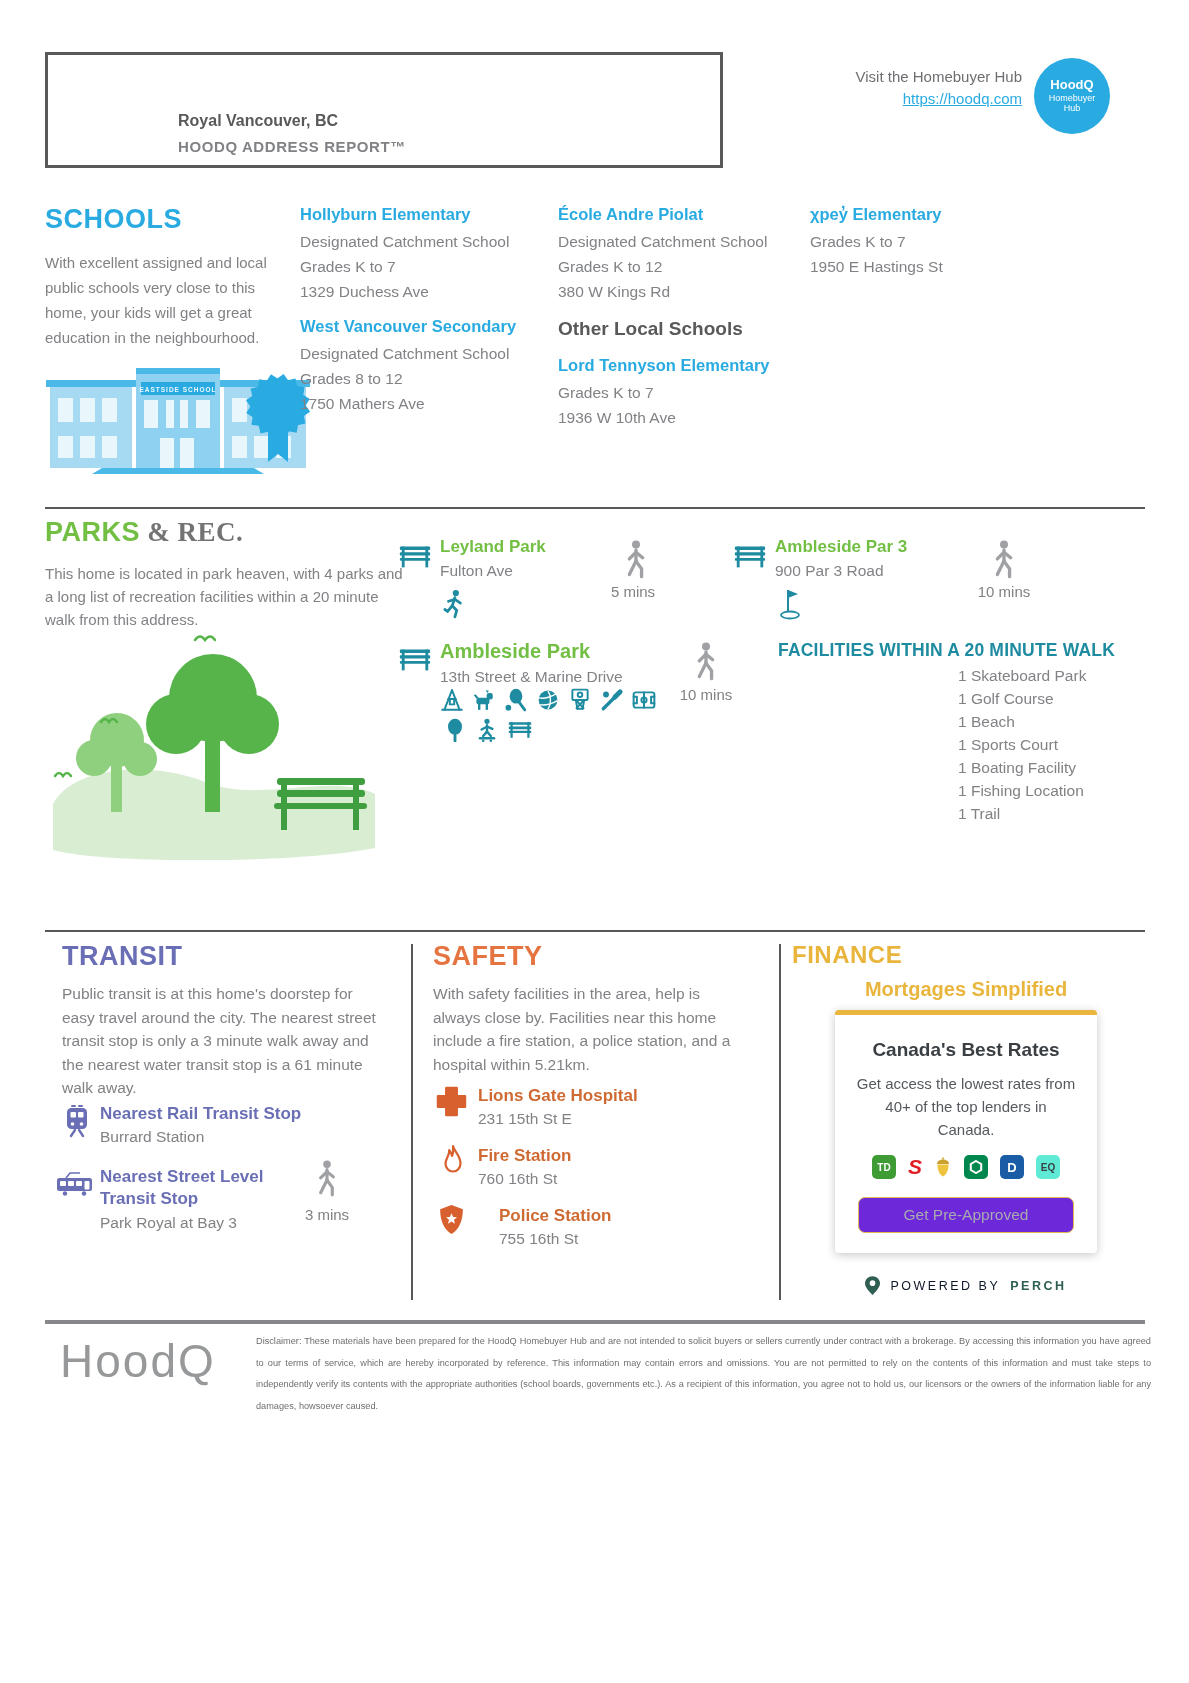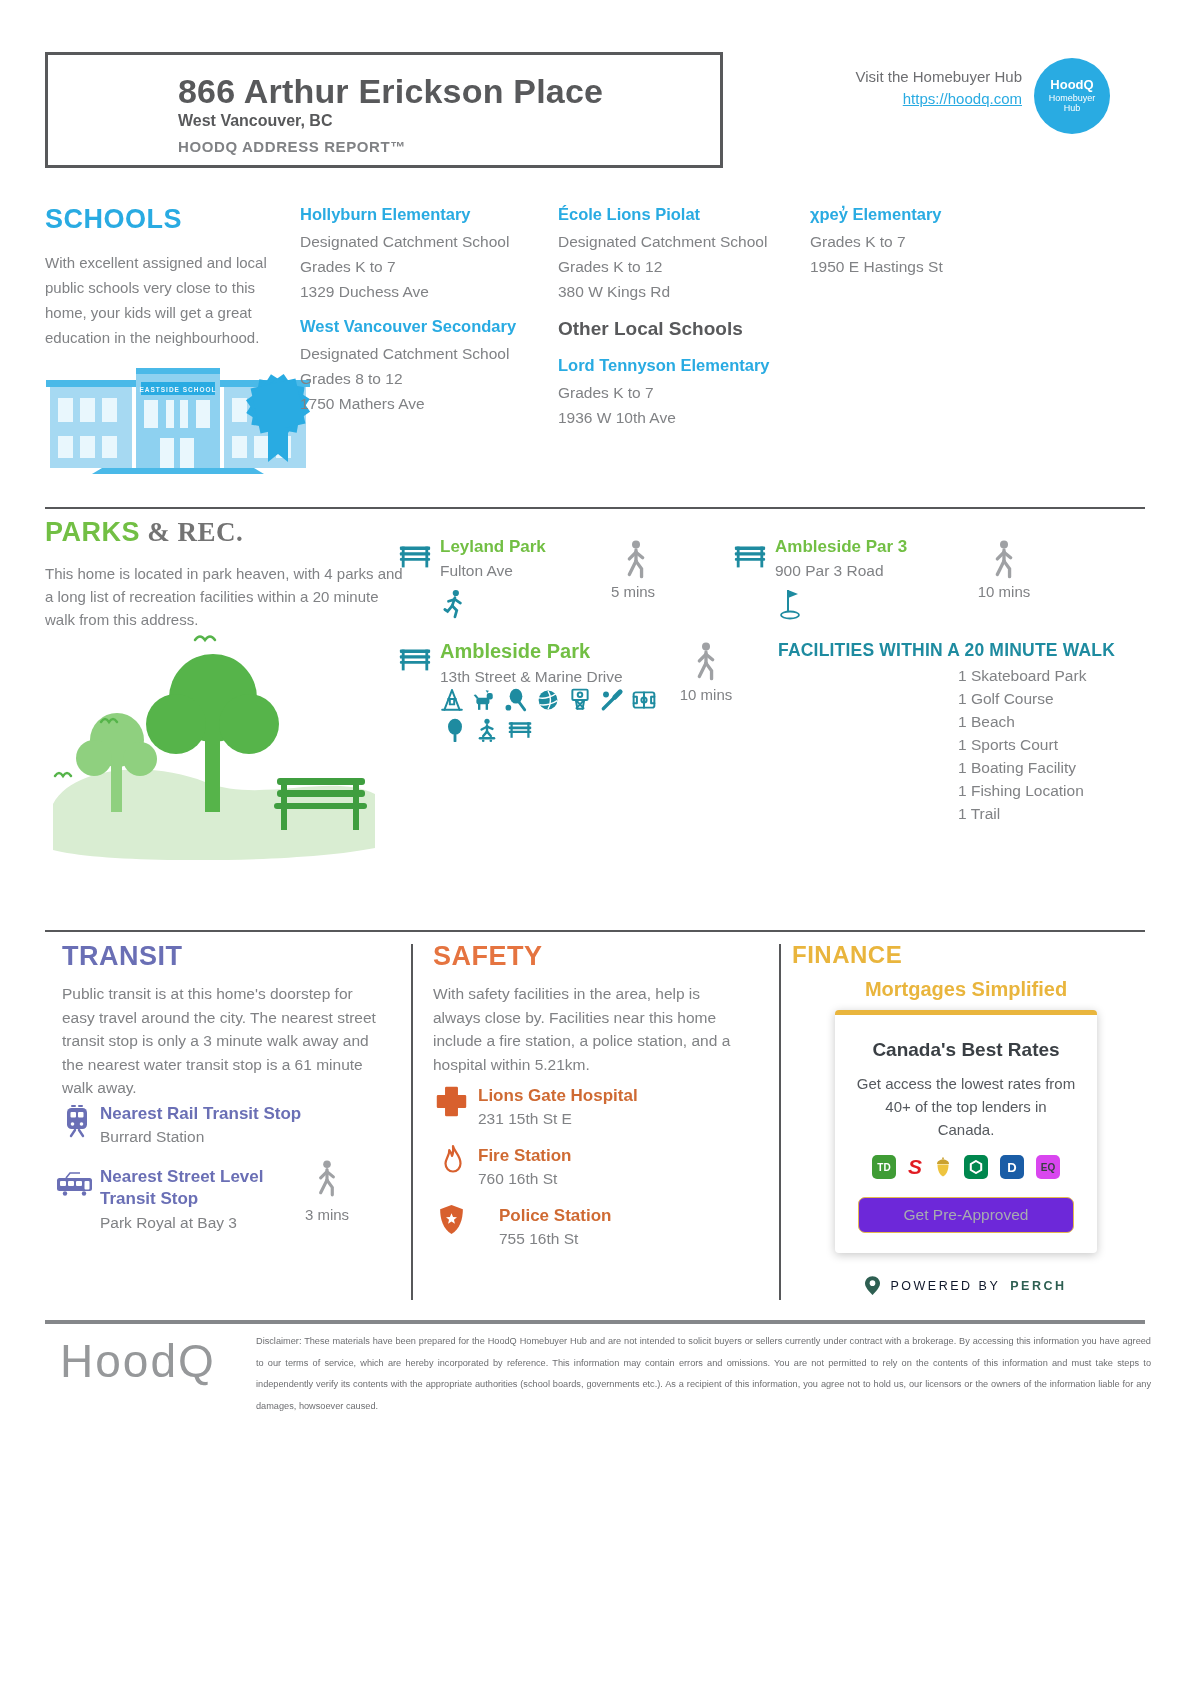--- a/index.html
+++ b/index.html
@@ -82,22 +82,21 @@
   svg { display:block; }
   .s { stroke:#1e8ba0; stroke-width:1.8; fill:none; stroke-linecap:round; stroke-linejoin:round; }
   .f { fill:#1e8ba0; }
 </style>
 </head>
 <body>
 
 <div class="page">
 
   <div class="abs" id="header-box"></div>
-  <div class="abs" id="header-title">866 Arthur Erickson Place</div>
-  <div class="abs" id="header-city">West Vancouver, BC</div>
+  <div class="abs" id="header-city">Royal Vancouver, BC</div>
   <div class="abs" id="header-report">HOODQ ADDRESS REPORT™</div>
   <div class="abs" id="hub-block">
     <div id="hub-text">Visit the Homebuyer Hub</div>
     <a id="hub-link">https://hoodq.com</a>
   </div>
   <div class="abs" id="hub-badge">
     <span class="b1">HoodQ</span>
     <span class="b2">Homebuyer</span>
     <span class="b2">Hub</span>
   </div>
@@ -153,21 +152,21 @@
     <div class="school">
       <div class="school-name">West Vancouver Secondary</div>
       <div class="school-line">Designated Catchment School</div>
       <div class="school-line">Grades 8 to 12</div>
       <div class="school-line">1750 Mathers Ave</div>
     </div>
   </div>
 
   <div class="abs school-col" style="left:558px;">
     <div class="school">
-      <div class="school-name">École Lions Piolat</div>
+      <div class="school-name">École Andre Piolat</div>
       <div class="school-line">Designated Catchment School</div>
       <div class="school-line">Grades K to 12</div>
       <div class="school-line">380 W Kings Rd</div>
     </div>
     <div class="other-heading">Other Local Schools</div>
     <div class="school">
       <div class="school-name">Lord Tennyson Elementary</div>
       <div class="school-line">Grades K to 7</div>
       <div class="school-line">1936 W 10th Ave</div>
     </div>
@@ -525,21 +524,21 @@
           <path d="M9 1.5 L9 3.5" stroke="#caa12f" stroke-width="1.6"></path>
           <path d="M3.5 8.5 C3.5 15 6 19 9 20.5 C12 19 14.5 15 14.5 8.5 Z" fill="#eec43f"></path>
         </svg>
       </span>
       <span class="logo-sq" style="background:#00874e;">
         <svg width="14" height="14" viewBox="0 0 14 14">
             <polygon points="7,1 12.2,4 12.2,10 7,13 1.8,10 1.8,4" fill="none" stroke="#fff" stroke-width="2"></polygon>
           </svg>
       </span>
       <span class="logo-sq" style="background:#1a5da6; font-size:13px;">D</span>
-      <span class="logo-sq" style="background:#d946ef; color:#3a3f44; font-size:10px;">EQ</span>
+      <span class="logo-sq" style="background:#5eead4; color:#3a3f44; font-size:10px;">EQ</span>
     </div>
     <div id="cta-button">Get Pre-Approved</div>
   </div>
 
   <div class="abs" id="powered">
     <span>
       <svg width="15" height="19" viewBox="0 0 16 20">
         <path d="M8 0 C3.6 0 0 3.4 0 7.8 C0 13 8 20 8 20 C8 20 16 13 16 7.8 C16 3.4 12.4 0 8 0 Z" fill="#2e5f52"></path>
         <circle cx="8" cy="7.5" r="3" fill="#fff"></circle>
       </svg>

